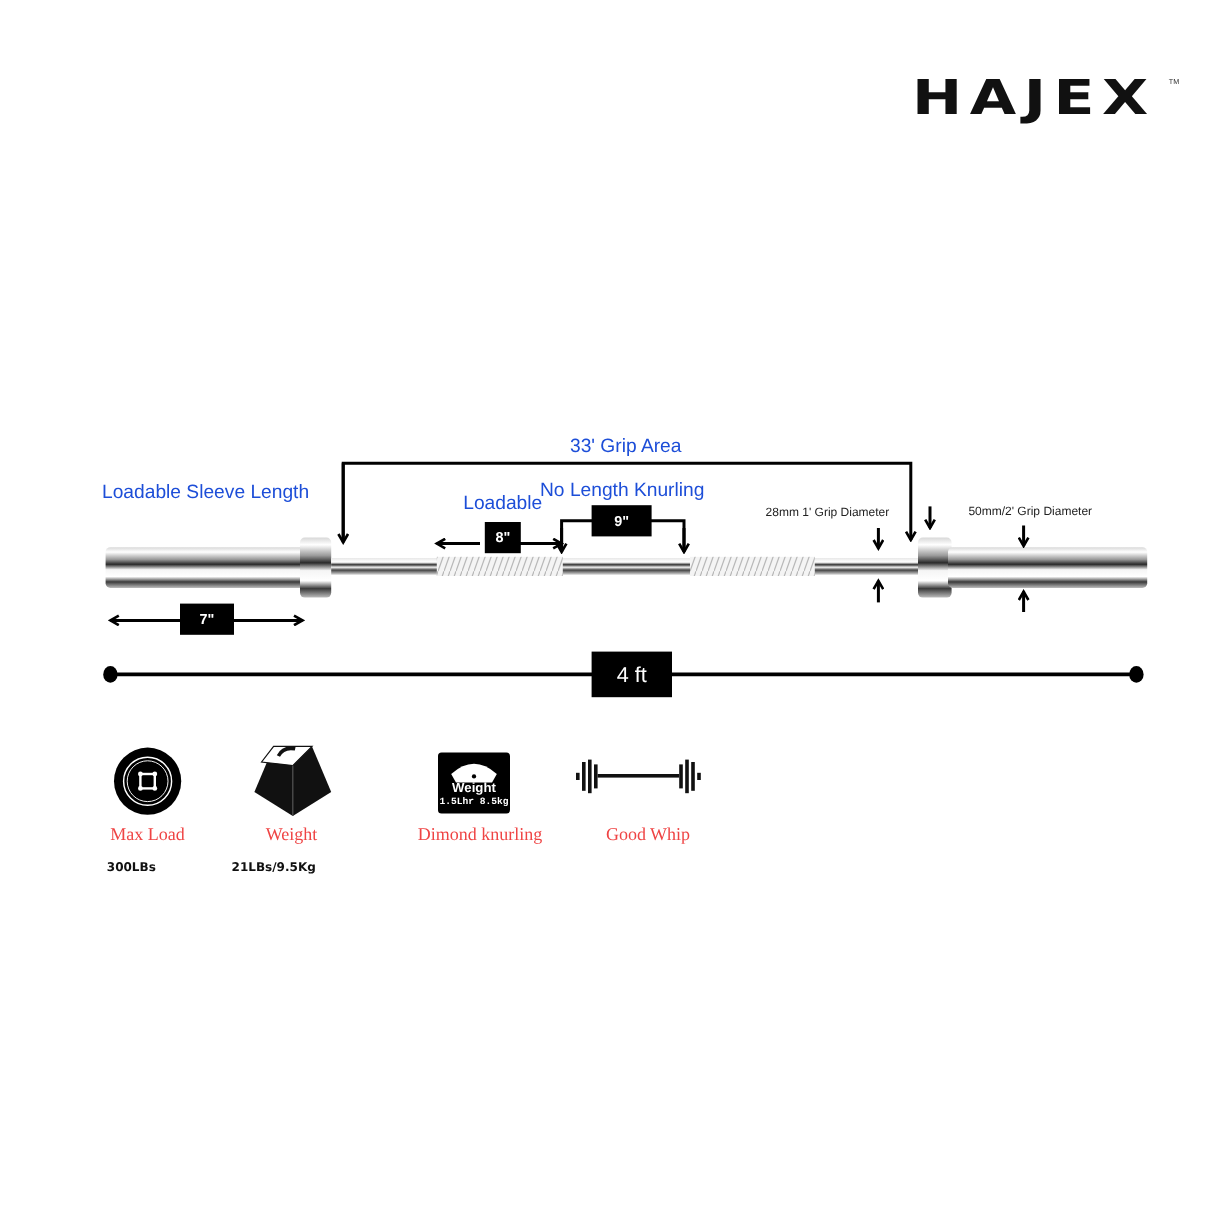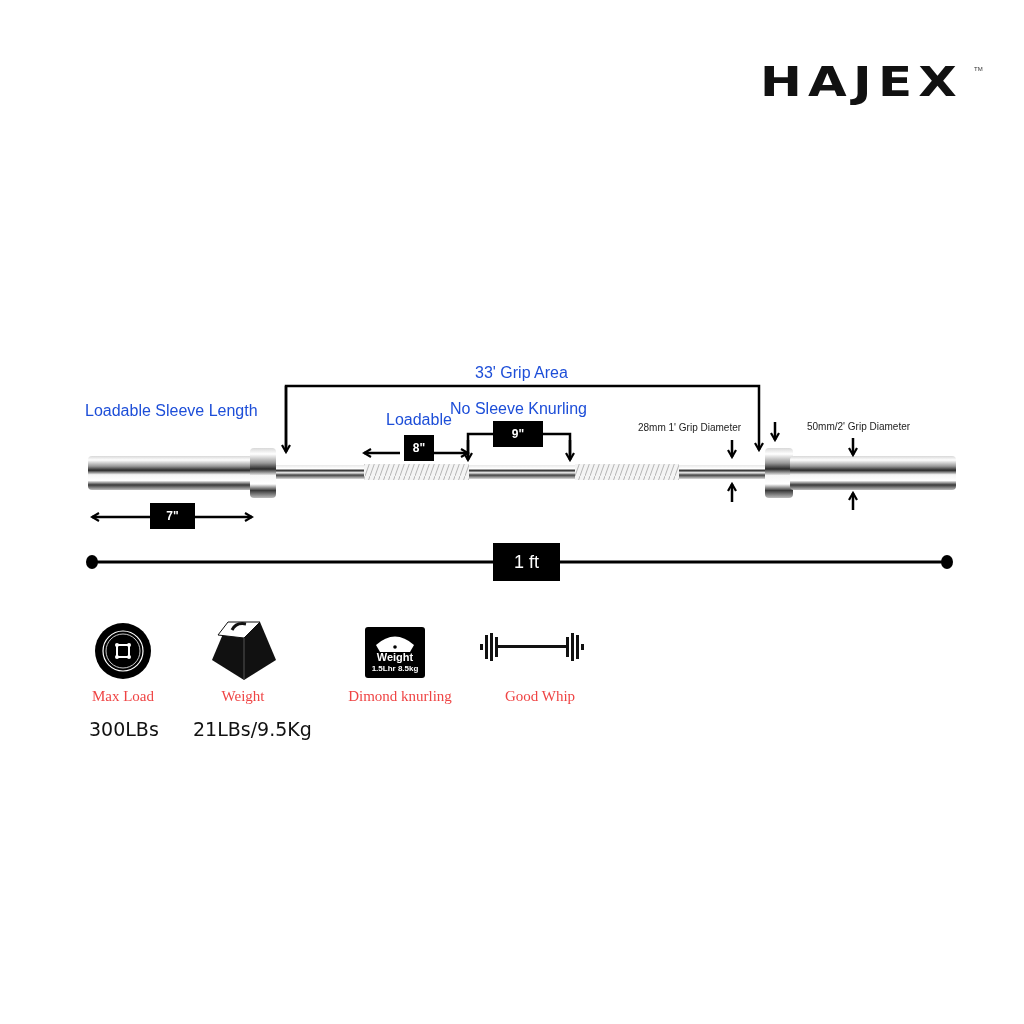--- a/index.html
+++ b/index.html
@@ -5,21 +5,21 @@
   html,body{margin:0;padding:0;background:#fff;}
   body{width:1024px;height:1024px;position:relative;overflow:hidden;font-family:"Liberation Sans","DejaVu Sans",sans-serif;color:#1a1a1a;}
   .abs{position:absolute;}
   .logo{left:760px;top:62px;font-family:"DejaVu Sans",sans-serif;font-weight:bold;font-size:40px;letter-spacing:5px;color:#111;transform:scaleX(1.25);transform-origin:left top;line-height:40px;}
   .tm{font-size:6px;position:absolute;left:974px;top:66px;color:#333;}
   .lbl{font-size:16px;color:#1d4ed8;white-space:nowrap;}
   .lbl-sm{font-size:10px;color:#222;white-space:nowrap;}
   .tag{background:#000;color:#fff;font-size:12px;font-weight:bold;text-align:center;line-height:26px;height:26px;}
   .tag-lg{background:#000;color:#fff;font-size:18px;text-align:center;line-height:38px;height:38px;}
   .feat-label{font-family:"Liberation Serif","DejaVu Serif",serif;font-size:15px;color:#ef4444;text-align:center;white-space:nowrap;}
-  .feat-val{font-family:"DejaVu Sans",sans-serif;font-weight:normal;font-size:19px;color:#111;white-space:nowrap;}
+  .feat-val{font-family:"DejaVu Sans",sans-serif;font-weight:bold;font-size:10px;color:#111;white-space:nowrap;}
   svg{position:absolute;left:0;top:0;}
 </style>
 </head>
 <body>
 
 <div class="abs logo">HAJEX</div>
 <div class="tm">TM</div>
 
 <svg width="1024" height="1024">
   <defs>
@@ -135,30 +135,30 @@
     <rect x="566" y="637" width="3" height="20"></rect>
     <rect x="571" y="633" width="3" height="28"></rect>
     <rect x="576" y="635" width="3" height="24"></rect>
     <rect x="581" y="644" width="3" height="6"></rect>
   </g>
 </svg>
 
 <div class="abs lbl" style="left:475px;top:364px;">33' Grip Area</div>
 <div class="abs lbl" style="left:85px;top:402px;">Loadable Sleeve Length</div>
 <div class="abs lbl" style="left:386px;top:411px;">Loadable</div>
-<div class="abs lbl" style="left:450px;top:400px;">No Sleeve Knurling</div>
+<div class="abs lbl" style="left:450px;top:400px;">No Length Knurling</div>
 <div class="abs lbl-sm" style="left:638px;top:422px;">28mm 1' Grip Diameter</div>
 <div class="abs lbl-sm" style="left:807px;top:421px;">50mm/2' Grip Diameter</div>
 
 <div class="abs tag" style="left:404px;top:435px;width:30px;">8"</div>
 <div class="abs tag" style="left:493px;top:421px;width:50px;">9"</div>
 <div class="abs tag" style="left:150px;top:503px;width:45px;">7"</div>
-<div class="abs tag-lg" style="left:493px;top:543px;width:67px;">1 ft</div>
+<div class="abs tag-lg" style="left:493px;top:543px;width:67px;">4 ft</div>
 
 <div class="abs" style="left:365px;top:651px;width:60px;text-align:center;color:#fff;font-weight:bold;font-size:11px;line-height:12px;">Weight</div>
-<div class="abs" style="left:365px;top:664px;width:60px;text-align:center;color:#fff;font-weight:bold;font-size:8px;line-height:9px;">1.5Lhr 8.5kg</div>
+<div class="abs" style="left:365px;top:664px;width:60px;text-align:center;color:#fff;font-weight:bold;font-size:8px;line-height:9px;font-family:Liberation Mono, monospace;">1.5Lhr 8.5kg</div>
 
 <div class="abs feat-label" style="left:83px;top:688px;width:80px;">Max Load</div>
 <div class="abs feat-value feat-val" style="left:89px;top:718px;">300LBs</div>
 <div class="abs feat-label" style="left:203px;top:688px;width:80px;">Weight</div>
 <div class="abs feat-val" style="left:193px;top:718px;">21LBs/9.5Kg</div>
 <div class="abs feat-label" style="left:335px;top:688px;width:130px;">Dimond knurling</div>
 <div class="abs feat-label" style="left:495px;top:688px;width:90px;">Good Whip</div>
 
 </body></html>

